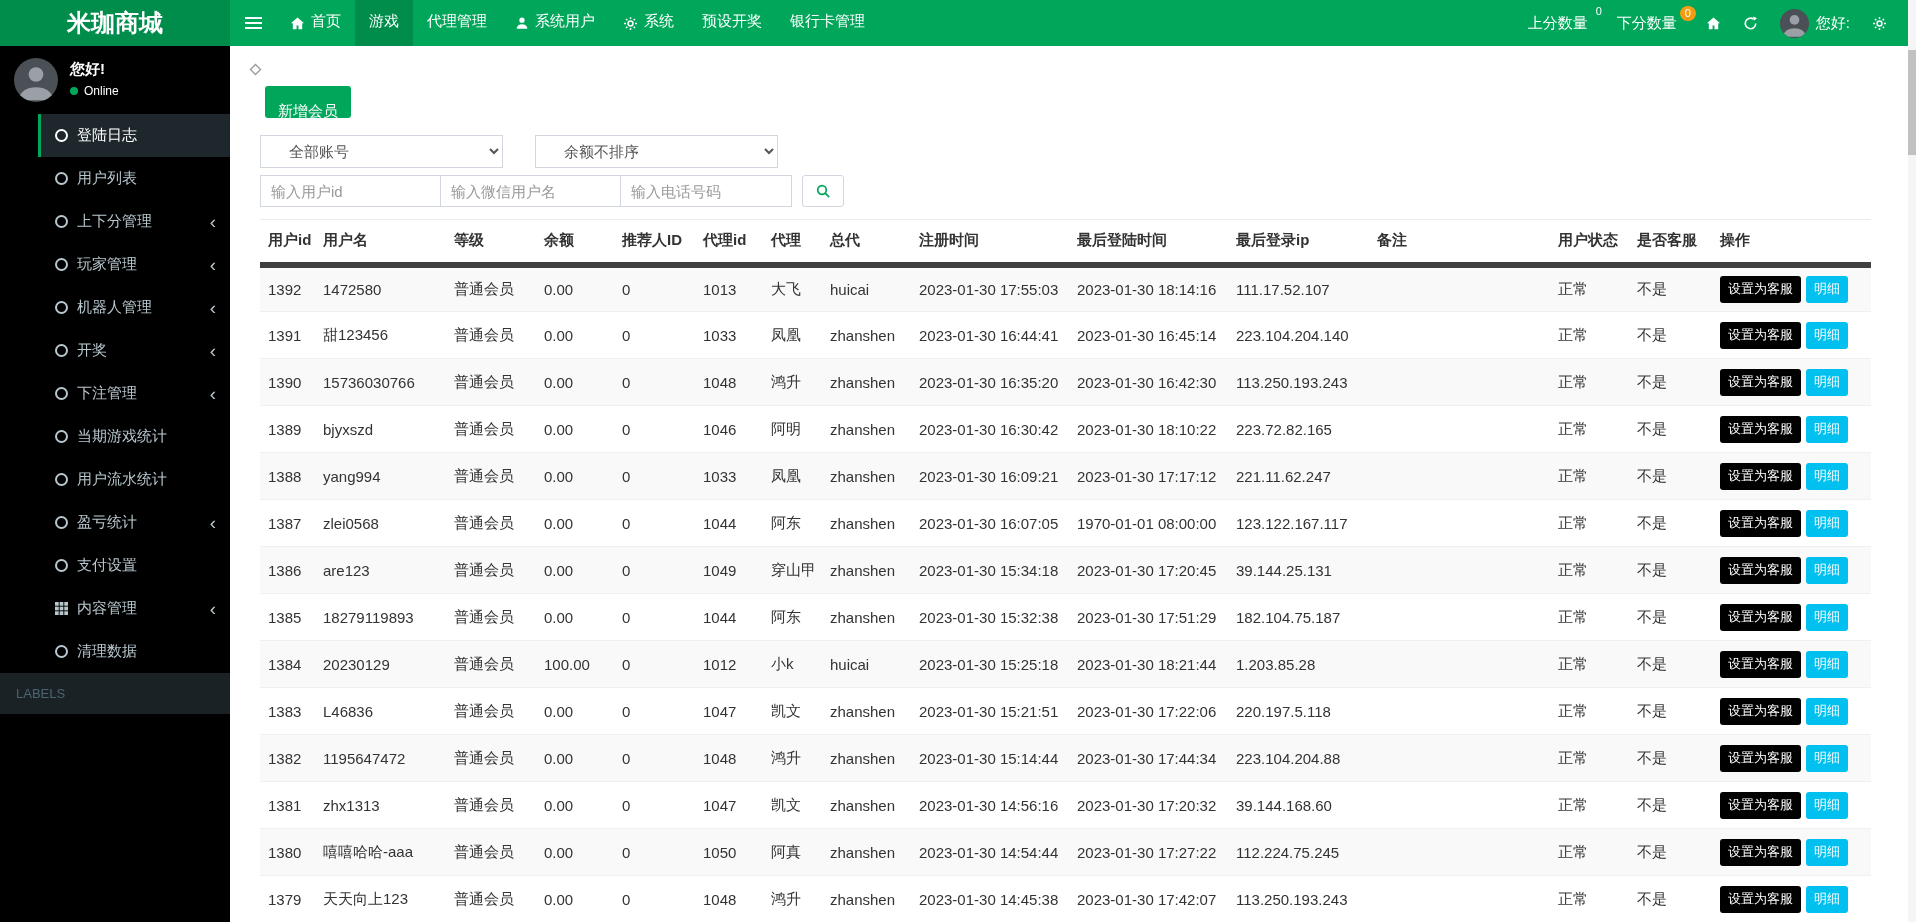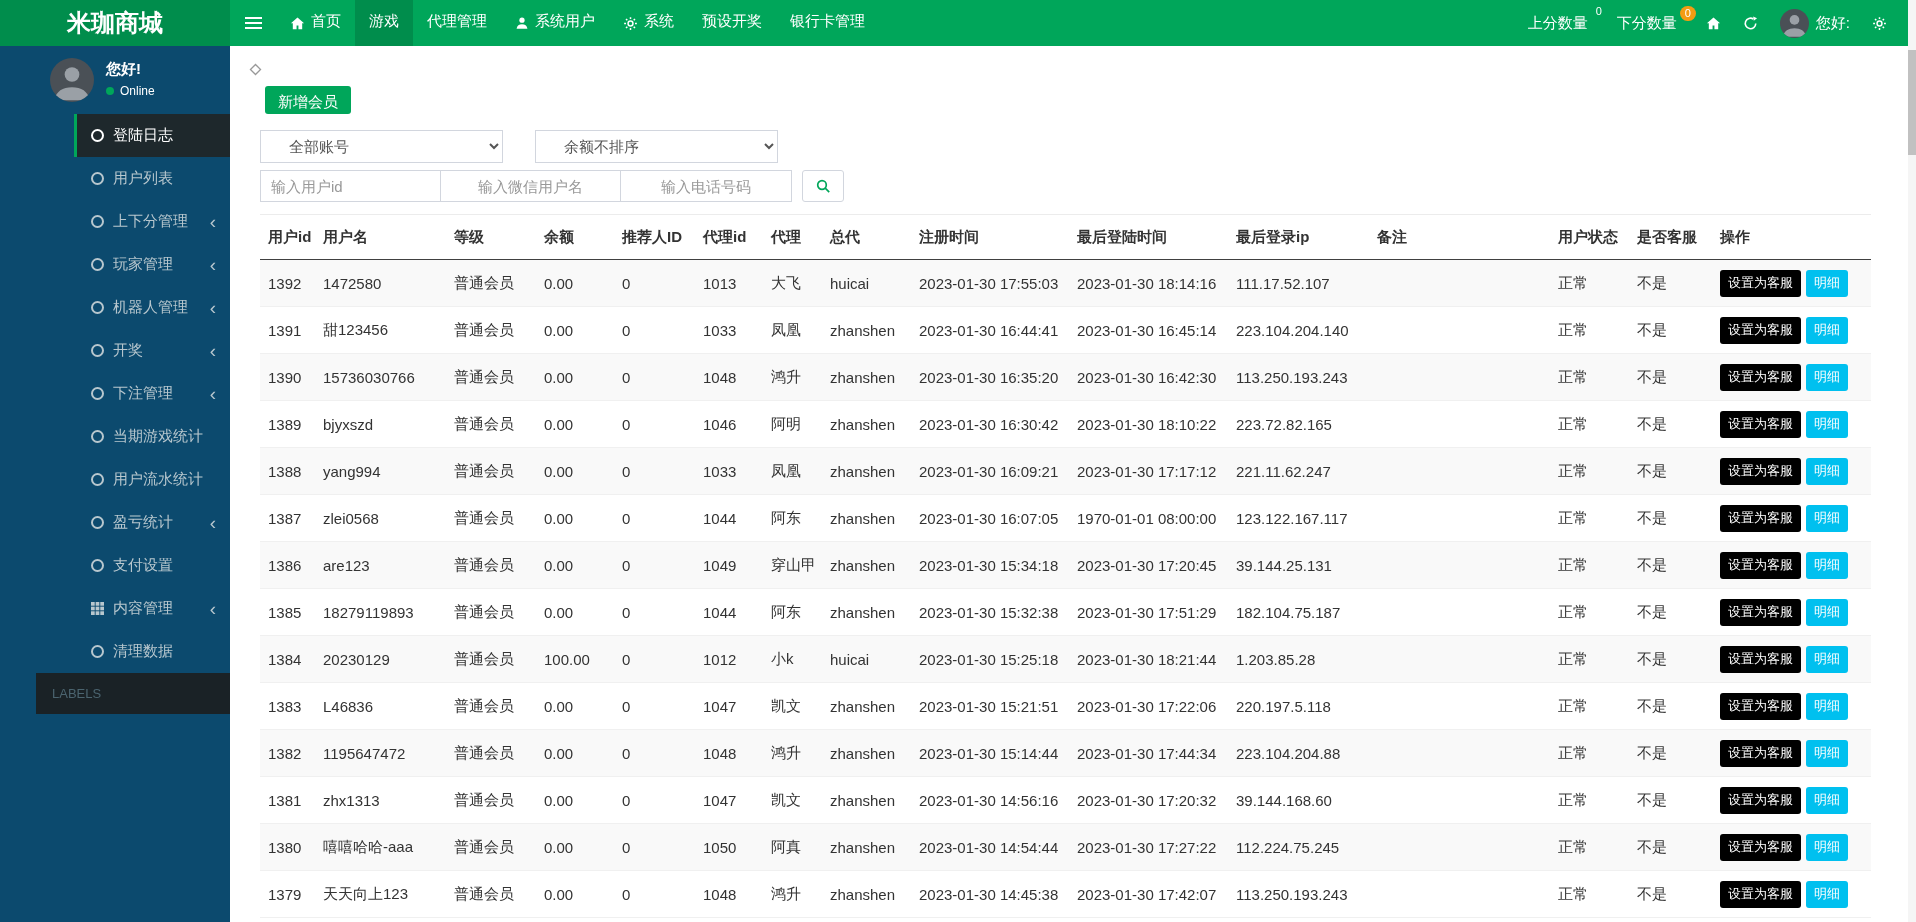--- a/index.html
+++ b/index.html
@@ -36,21 +36,21 @@
   .nav-right { margin-left: auto; display: flex; align-items: center; padding-right: 10px; }
   .nav-right > a { position: relative; color: #fff; padding: 0 11px; line-height: 46px; display: flex; align-items: center; gap: 7px; }
   .score-link { padding-right: 18px !important; }
   .nav-badge { position: absolute; top: 6px; right: 4px; font-size: 11px; line-height: 1; color: #fff; }
   .nav-badge.orange { background: #f39c12; border-radius: 8px; padding: 2px 5px; right: -1px; }
   .avatar-sm { width: 29px; height: 29px; border-radius: 50%; overflow: hidden; flex: none; }
 
   
   .sidebar {
     position: absolute; top: 46px; left: 0; width: 230px; bottom: 0;
-    background: #0c4a6e; z-index: 9; padding-left: 36px;
+    background: #000000; z-index: 9;
   }
   .user-panel { display: flex; gap: 12px; padding: 12px 14px; height: 68px; }
   .avatar-lg { width: 44px; height: 44px; border-radius: 50%; overflow: hidden; flex: none; }
   .user-info .greet { color: #fff; font-weight: bold; font-size: 15px; margin-top: 2px; }
   .user-status { display: flex; align-items: center; gap: 6px; margin-top: 5px; color: #fff; font-size: 12px; }
   .dot { width: 8px; height: 8px; border-radius: 50%; background: #00a65a; display: inline-block; }
   .sidebar-menu { list-style: none; }
   .sidebar-menu li a {
     display: flex; align-items: center; height: 43px; padding: 0 14px;
     color: #b8c7ce; font-size: 15px; border-left: 3px solid transparent; margin-left: 38px;
@@ -60,49 +60,49 @@
   .ring { width: 13px; height: 13px; border: 2px solid currentColor; border-radius: 50%; }
   .chev { margin-left: auto; font-size: 19px; line-height: 1; color: inherit; }
   .menu-header { padding: 13px 16px; font-size: 13px; color: #4b646f; background: #1a2226; }
 
   
   .main { position: absolute; top: 46px; left: 230px; right: 8px; bottom: 0; background: #fff; overflow: hidden; }
   .breadcrumb-bar { padding: 16px 0 0 18px; height: 40px; }
   .box { padding: 0 37px 0 30px; }
   .btn-add {
     margin-left: 5px; background: #00a65a; color: #fff; border: none; border-radius: 3px;
-    height: 28px; padding: 7px 13px; font-size: 15px; cursor: pointer;
+    height: 28px; padding: 16px 13px; font-size: 15px; cursor: pointer;
     font-family: inherit;
   }
   .filters { margin-top: 16px; display: flex; gap: 32px; }
   .filters select {
     width: 243px; height: 33px; border: 1px solid #d2d6de; background: #fff;
     font-size: 15px; color: #555; padding: 0 24px; font-family: inherit;
   }
   .search-row { margin-top: 7px; display: flex; align-items: center; }
   .search-row input {
     width: 181px; height: 32px; border: 1px solid #d2d6de; padding: 0 10px;
     font-size: 15px; color: #555; font-family: inherit; outline: none;
   }
-  .search-row input + input { margin-left: -1px; text-align: center; }
+  .search-row input + input { margin-left: -1px; }
   .search-row input.phone { width: 172px; }
   .search-row input::placeholder { color: #999; }
   .btn-search {
     margin-left: 10px; width: 42px; height: 32px; background: #fff;
     border: 1px solid #d2d6de; border-radius: 3px; color: #00a65a;
     display: flex; align-items: center; justify-content: center; cursor: pointer;
   }
 
   
   table { width: 100%; margin-top: 12px; border-collapse: collapse; table-layout: fixed; }
   th, td {
     text-align: left; padding: 0 8px; font-size: 15px; color: #333;
     white-space: nowrap; overflow: hidden; border-bottom: 1px solid #f0f0f0;
   }
-  thead th { height: 45px; font-weight: bold; border-top: 1px solid #ececec; border-bottom: 1px solid #404040; }
+  thead th { height: 45px; font-weight: bold; border-top: 1px solid #ececec; border-bottom: 6px solid #404040; }
   tbody td { height: 47px; }
   tbody tr:nth-child(odd) { background: #f9f9f9; }
   .btn-red, .btn-blue {
     border: none; border-radius: 3px; color: #fff; font-size: 13px;
     height: 27px; padding: 0 8px; cursor: pointer; font-family: inherit;
   }
   .btn-red { background: #000000; }
   .btn-blue { background: #00c0ef; margin-left: 5px; }
 
   

